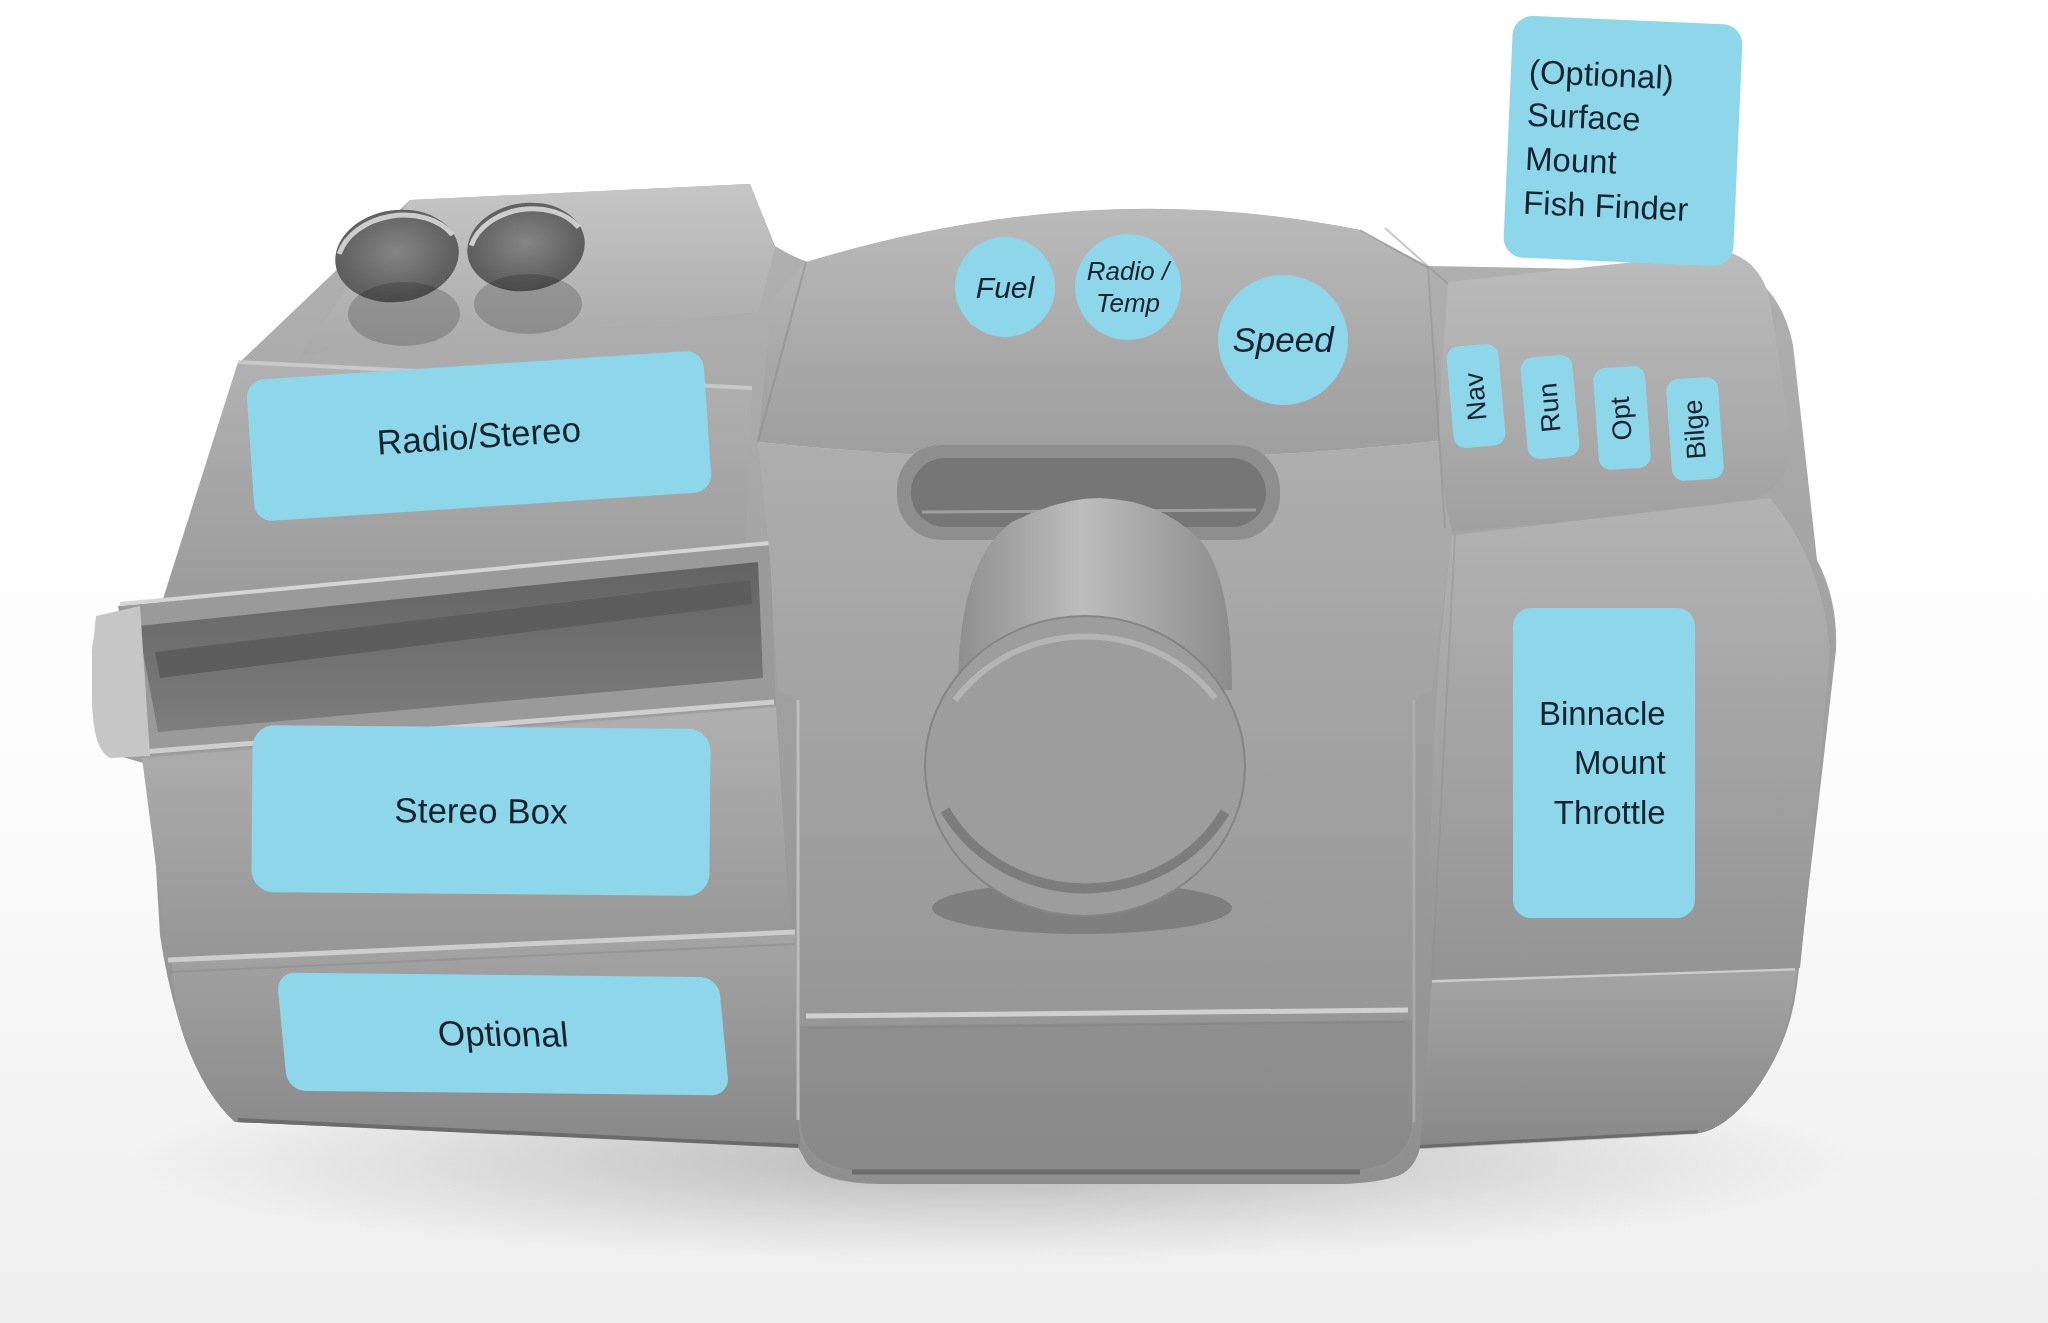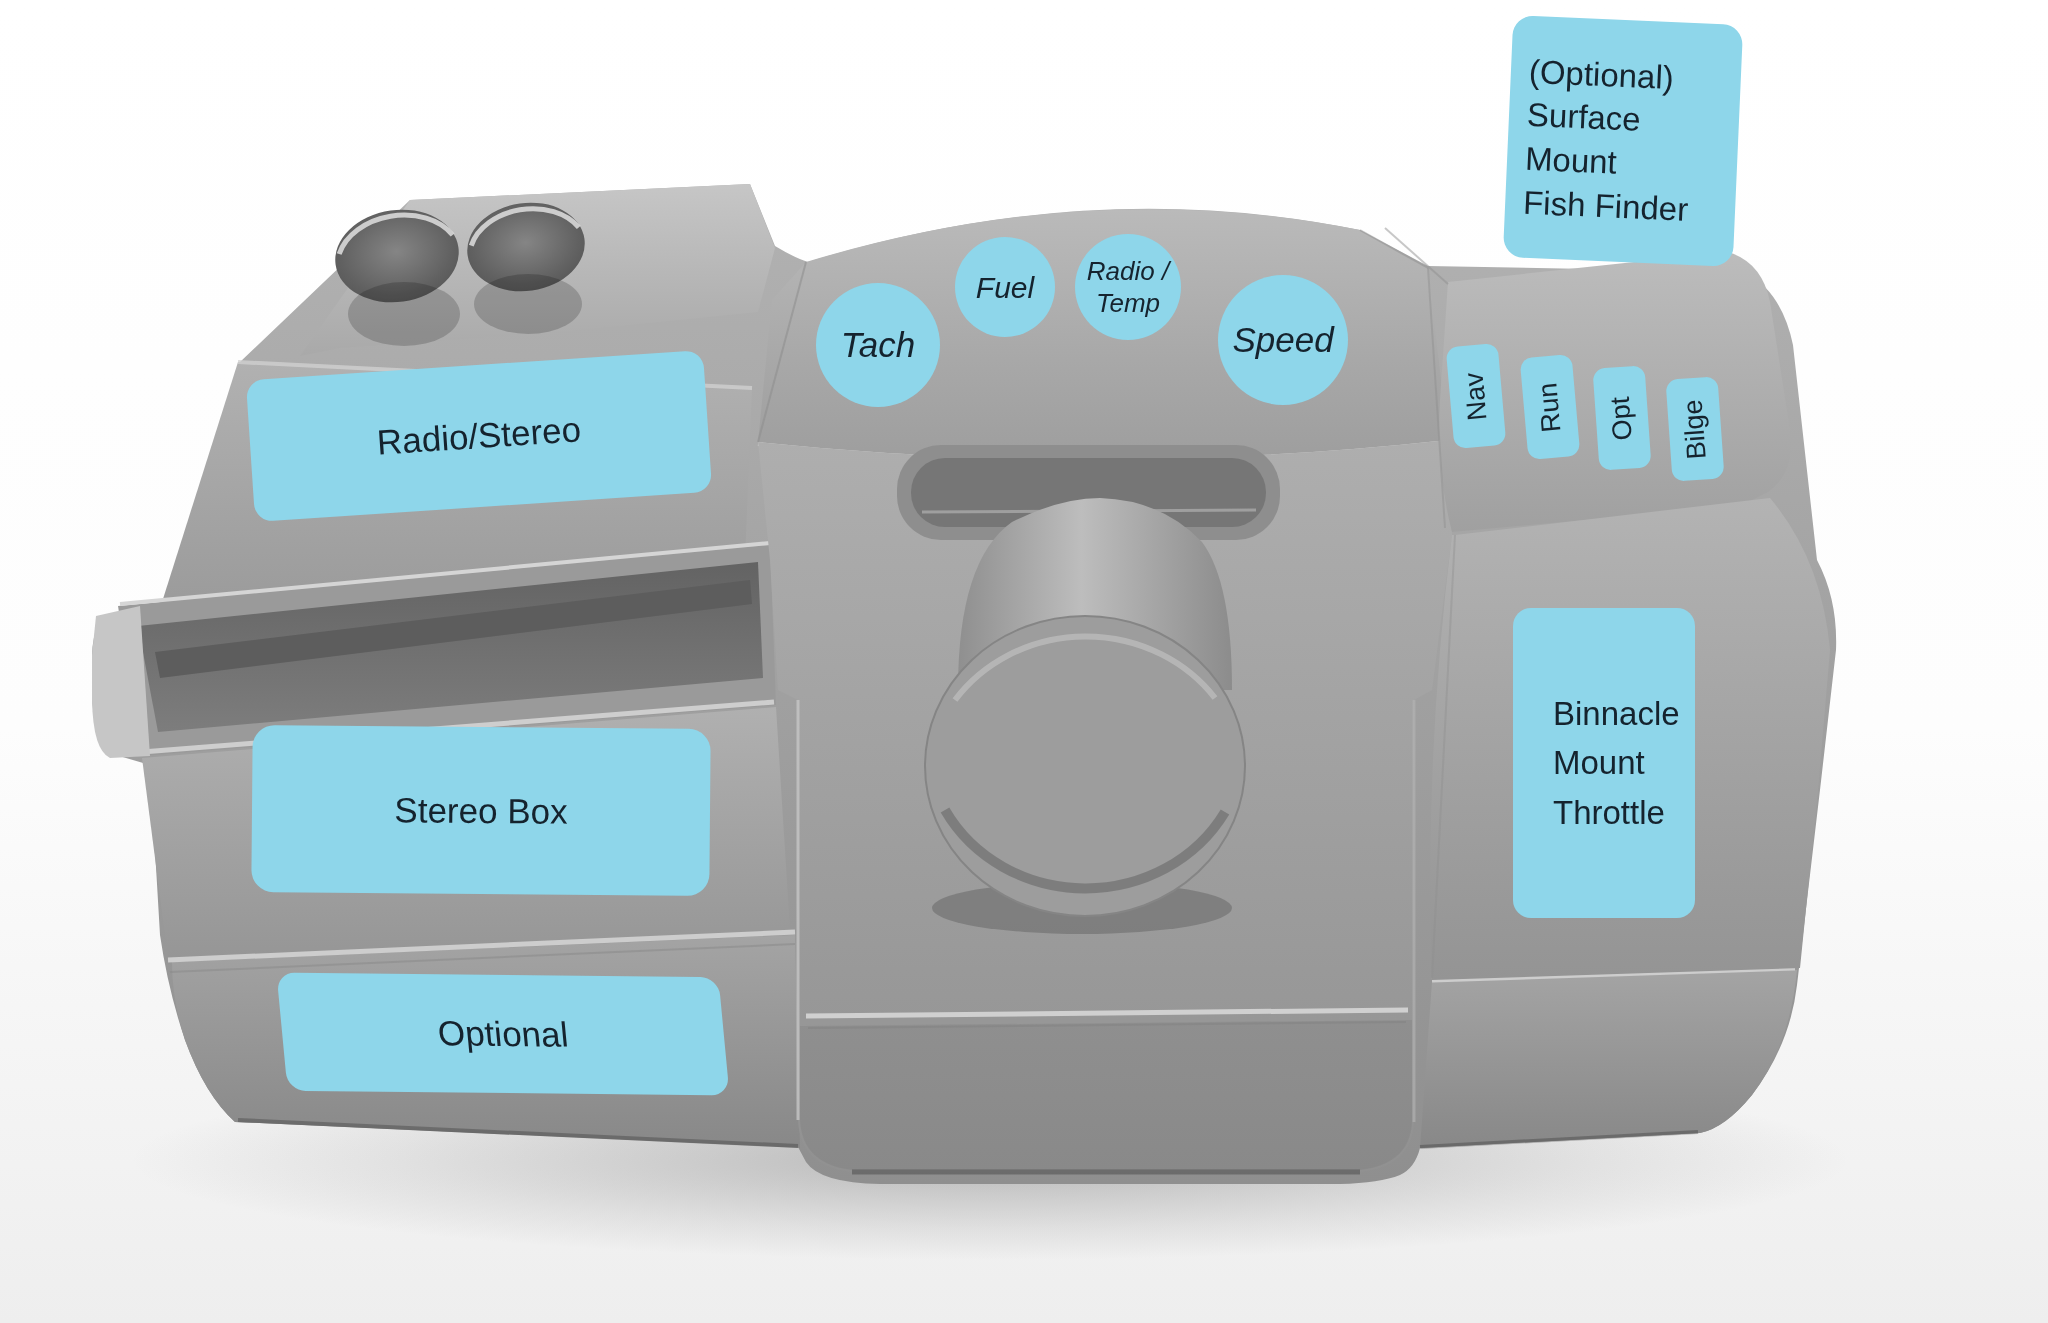--- a/index.html
+++ b/index.html
@@ -43,22 +43,22 @@
     transform:rotate(0.5deg);
     font-size:35px;border-radius:22px;
   }
   #lbl-optional{
     left:282px;top:975px;width:442px;height:118px;
     transform:rotate(0.6deg) skewX(6deg);
     font-size:35px;
   }
   #lbl-binnacle{
     left:1513px;top:608px;width:182px;height:310px;
-    justify-content:flex-start;text-align:left;
-    padding-left:40px;box-sizing:border-box;
+    justify-content:flex-start;text-align:right;
+    padding-left:26px;box-sizing:border-box;
     font-size:33px;line-height:1.5;
   }
   #lbl-steering{
     left:983px;top:667px;width:230px;height:210px;
     font-size:34px;
   }
 
   
   #g-tach  {left:816px; top:283px;width:124px;height:124px;font-size:35px;}
   #g-fuel  {left:955px; top:237px;width:100px;height:100px;font-size:30px;}
@@ -253,23 +253,20 @@
     <span>(Optional)
 Surface
 Mount
 Fish Finder</span>
   </div>
 
   <div class="tag rect" id="lbl-radio">
     <span>Radio/Stereo</span>
   </div>
 
-  <div class="tag circle" id="g-tach">
-    <span>Tach</span>
-  </div>
   <div class="tag circle" id="g-fuel">
     <span>Fuel</span>
   </div>
   <div class="tag circle" id="g-batt">
     <span>Radio /
 Temp</span>
   </div>
   <div class="tag circle" id="g-speed">
     <span>Speed</span>
   </div>

